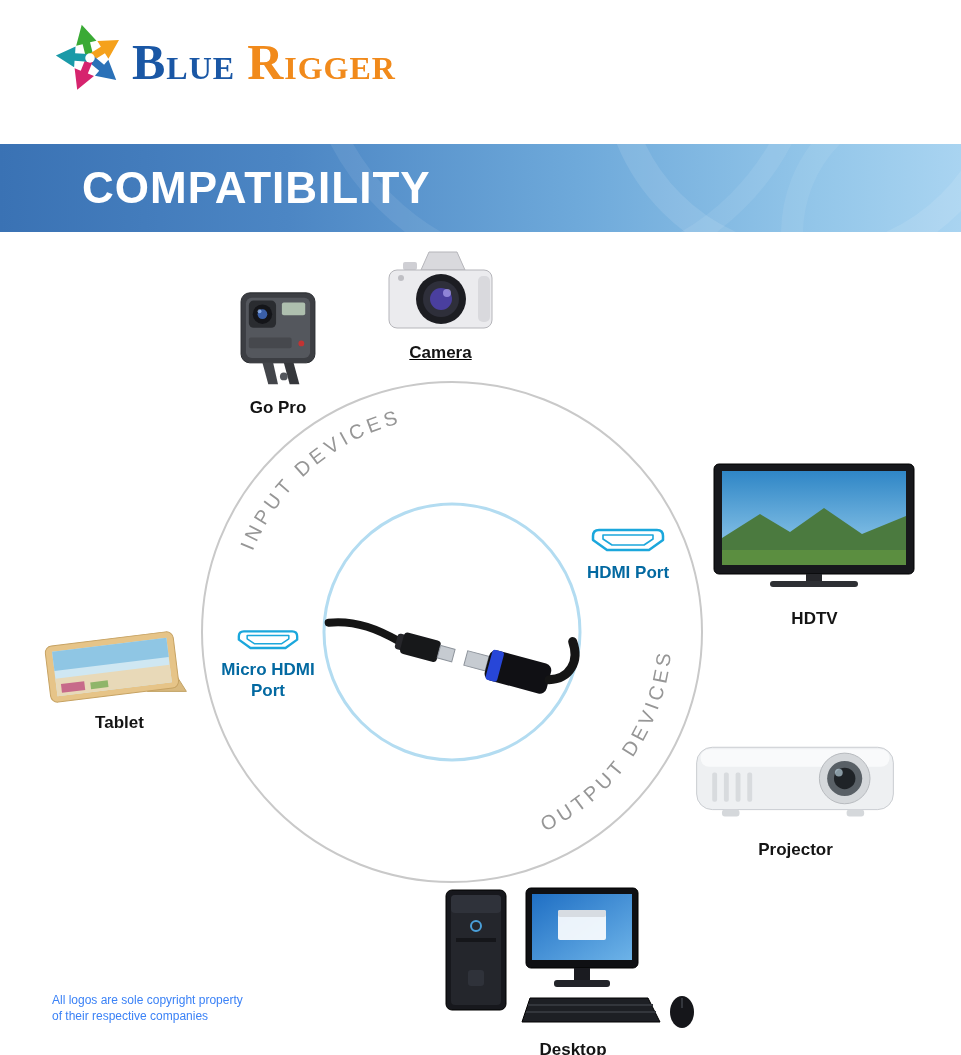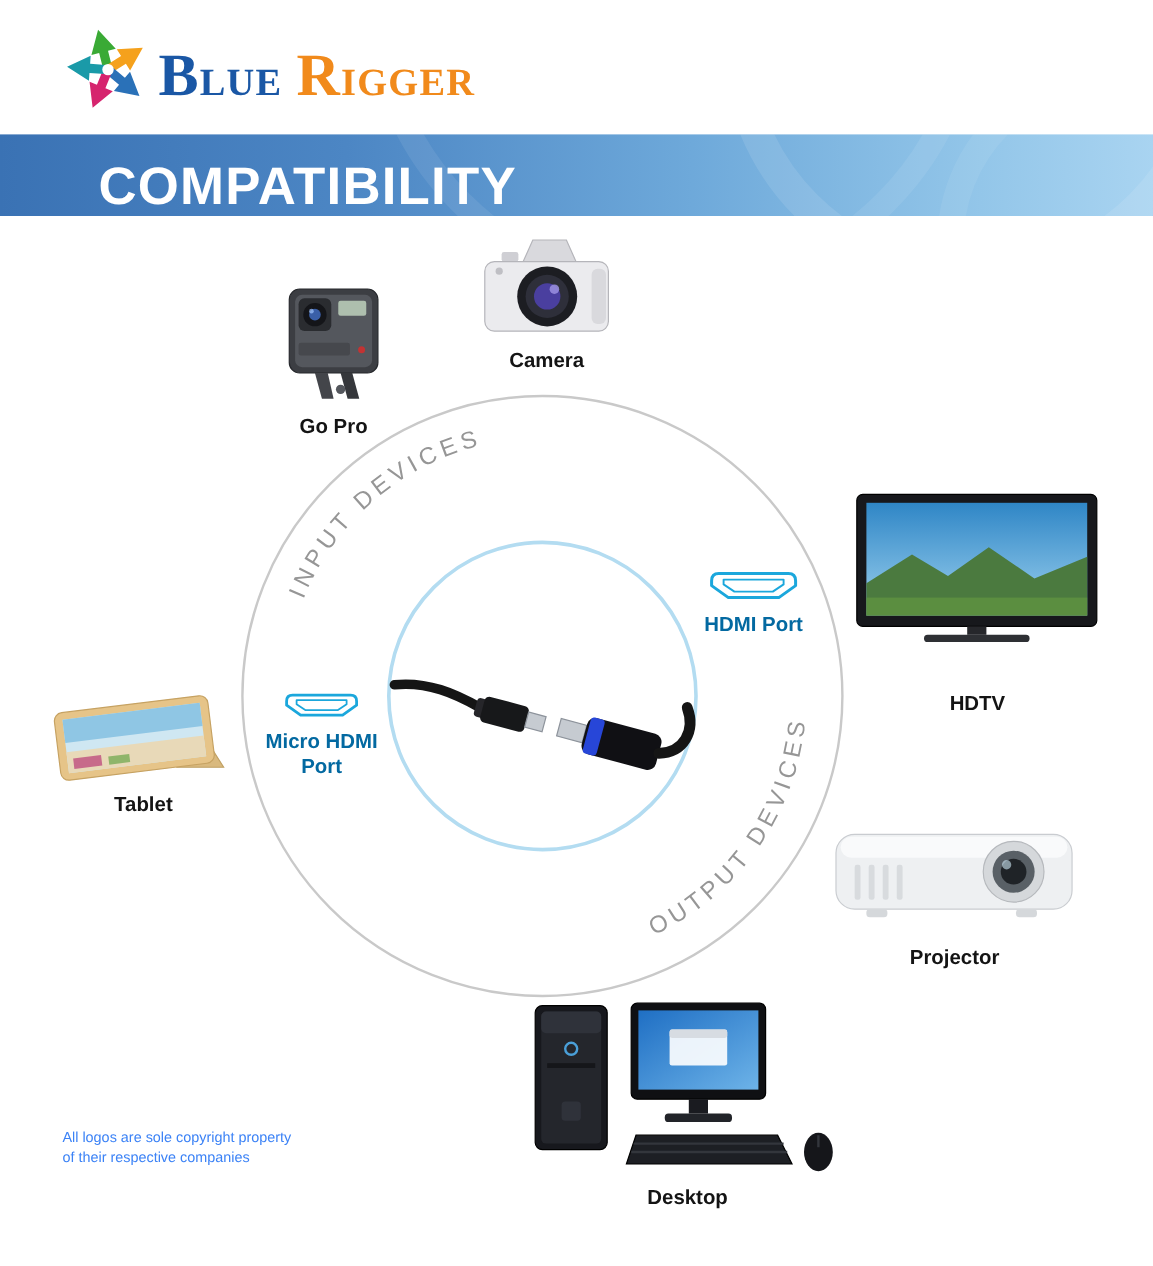--- a/index.html
+++ b/index.html
@@ -18,45 +18,46 @@
     font-family:"Liberation Serif", serif;
     letter-spacing:1px; white-space:nowrap;
   }
   .brand-word { display:inline-block; font-size:32px; font-weight:600; line-height:56px; }
   .brand-word::first-letter { font-size:50px; }
   .brand-word.blue { color:#1a57a5; }
   .brand-word.orange { color:#f18a1b;margin-left:12px; }
 
   
   .banner {
-    position:relative; height:68px; overflow:hidden;
+    position:relative; height:88px; overflow:hidden;
     background:linear-gradient(90deg,#3a72b4 0%,#4c86c4 30%,#6ea9da 60%,#93c6e9 85%,#a9d4f1 100%);
+    margin-top:32px;
   }
   .banner .swirl { position:absolute; border-radius:50%; pointer-events:none; }
   .banner .s1 { width:420px; height:420px; right:-60px; top:-290px; border:26px solid rgba(255,255,255,0.10); }
   .banner .s2 { width:520px; height:520px; right:140px; top:-380px; border:20px solid rgba(255,255,255,0.08); }
   .banner .s3 { width:300px; height:300px; right:-120px; top:-60px; border:22px solid rgba(255,255,255,0.07); }
   .banner h1 {
     position:absolute; left:82px; top:0; line-height:88px;
     font-size:44px; font-weight:bold; color:#ffffff; letter-spacing:1px;
   }
 
   
   .diagram { position:relative; height:855px; }
   .rings { position:absolute; left:0; top:0; }
   .arc-text { fill:#969696; font-size:20px; letter-spacing:4px; font-family:"Liberation Sans", sans-serif; }
 
   .device { position:absolute; display:flex; flex-direction:column; align-items:center; }
   .device figcaption { font-size:17px; font-weight:bold; color:#141414; text-align:center; white-space:nowrap; }
 
-  .dev-camera    { left:398px; top:12px;  width:115px; }
+  .dev-camera    { left:383px; top:12px;  width:115px;text-decoration:underline; }
   .dev-gopro     { left:228px; top:55px;  width:100px; }
   .dev-camcorder { left:63px;  top:198px; width:145px; }
   .dev-tablet    { left:42px;  top:393px; width:155px; }
-  .dev-hdtv      { left:712px; top:230px; width:205px;gap:20px; }
+  .dev-hdtv      { left:712px; top:230px; width:205px; }
   .dev-projector { left:688px; top:488px; width:215px; }
   .dev-desktop   { left:438px; top:652px; width:270px; }
   .dev-camera svg    { margin-bottom:7px; }
   .dev-gopro svg     { margin-bottom:6px; }
   .dev-camcorder svg { margin-bottom:8px; }
   .dev-tablet svg    { margin-bottom:6px; }
   .dev-hdtv svg      { margin-bottom:14px; }
   .dev-projector svg { margin-bottom:8px; }
   .dev-desktop svg   { margin-bottom:6px; }
 

